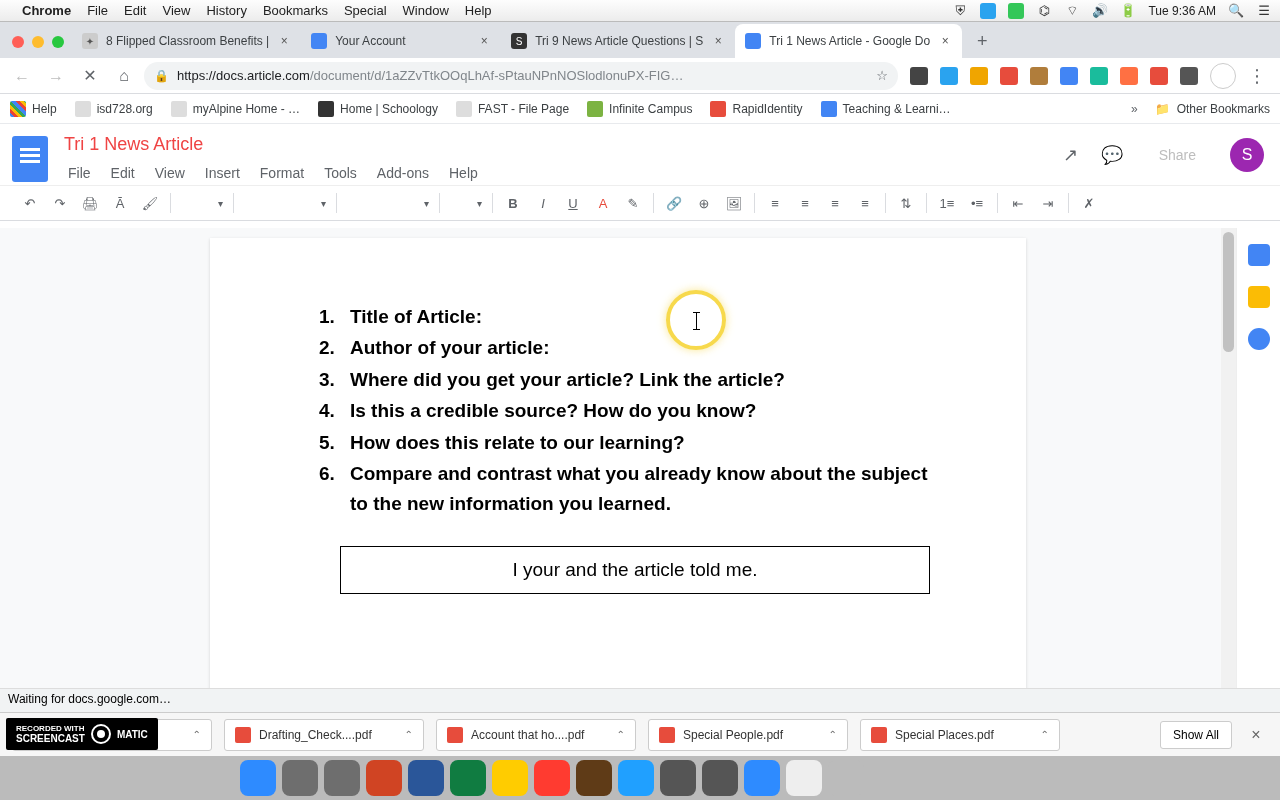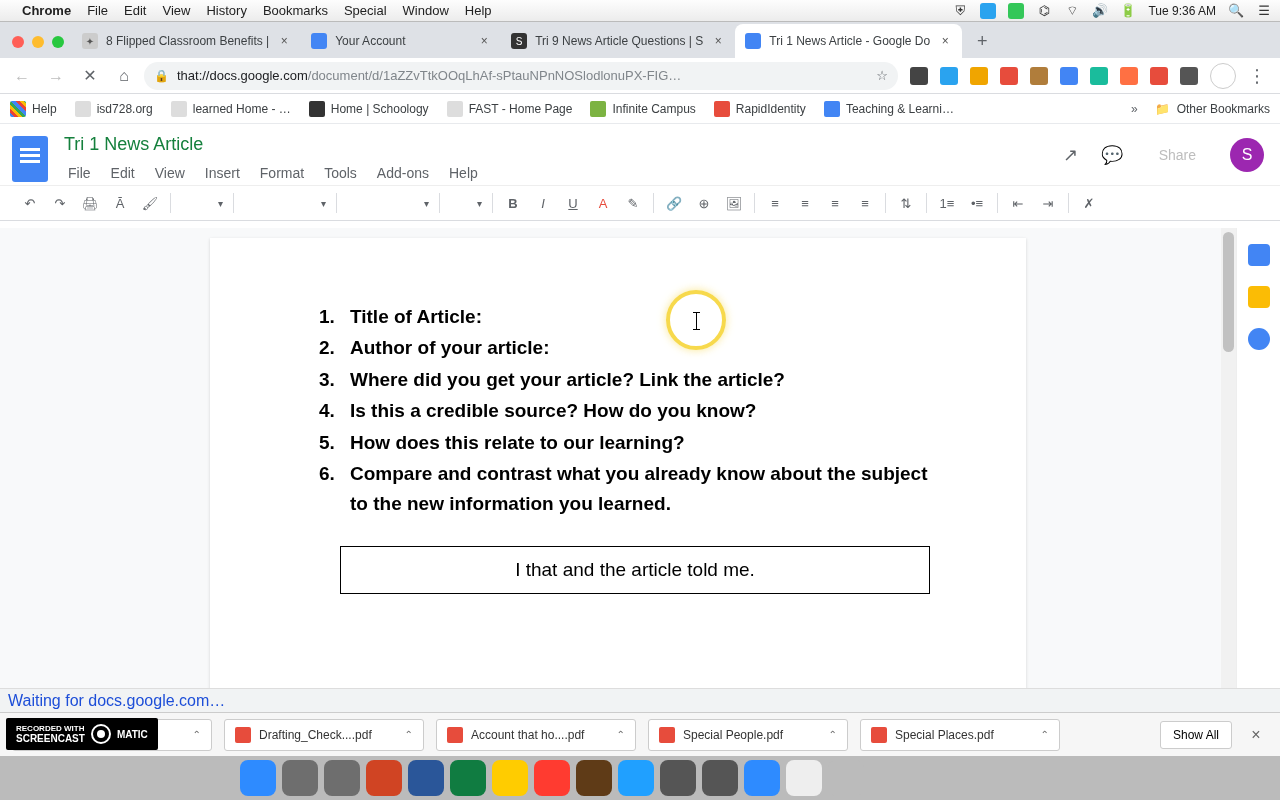--- a/index.html
+++ b/index.html
@@ -41,21 +41,21 @@
   .bookbar{height:30px;background:#fff;border-bottom:1px solid #e8eaed;display:flex;align-items:center;padding:0 10px;font-size:12px;color:#3c4043;gap:18px;}
   .bookbar .bm{display:flex;align-items:center;gap:6px;white-space:nowrap;}
   .bookbar .bmicon{width:16px;height:16px;background:#ddd;border-radius:2px;display:inline-block;}
   .bookbar .spacer{flex:1;}
 
   
   .gdoc-head{background:#fff;padding:8px 16px 0 12px;display:flex;align-items:flex-start;gap:12px;}
   .gdoc-logo{width:36px;height:46px;background:#4285f4;border-radius:3px;position:relative;margin-top:4px;}
   .gdoc-logo::before{content:'';position:absolute;left:8px;right:8px;top:12px;height:3px;background:#fff;box-shadow:0 6px 0 #fff,0 12px 0 #fff;}
   .gdoc-titlewrap{flex:1;}
-  .gdoc-title{font-size:18px;color:#15803d;padding:2px 4px;}
+  .gdoc-title{font-size:18px;color:#ef4444;padding:2px 4px;}
   .gdoc-menus{display:flex;gap:4px;font-size:14px;color:#5f6368;margin-top:4px;}
   .gdoc-menus .m{padding:4px 8px;border-radius:4px;}
   .gdoc-right{display:flex;align-items:center;gap:18px;padding-top:6px;}
   .gdoc-right .ric{width:24px;height:24px;color:#5f6368;display:flex;align-items:center;justify-content:center;font-size:18px;}
   .sharebtn{padding:8px 16px;color:#bdbdbd;font-size:14px;font-weight:500;}
   .avatar{width:34px;height:34px;border-radius:50%;background:#9c27b0;color:#fff;display:flex;align-items:center;justify-content:center;font-size:16px;font-weight:500;}
 
   .toolbar{height:36px;border-top:1px solid #eee;border-bottom:1px solid #dadce0;background:#fff;display:flex;align-items:center;padding:0 16px;gap:2px;color:#5f6368;font-size:13px;}
   .toolbar .tb{width:28px;height:28px;display:flex;align-items:center;justify-content:center;border-radius:2px;}
   .toolbar .sep{width:1px;height:20px;background:#dadce0;margin:0 4px;}
@@ -75,21 +75,21 @@
   .text-cursor::before,.text-cursor::after{content:'';position:absolute;left:-3px;width:7px;height:1px;background:#000;}
   .text-cursor::before{top:0;} .text-cursor::after{bottom:0;}
 
   .sidepanel{position:absolute;right:0;top:228px;bottom:112px;width:44px;background:#fff;border-left:1px solid #eee;display:flex;flex-direction:column;align-items:center;gap:20px;padding-top:16px;}
   .sidepanel .sp{width:22px;height:22px;border-radius:4px;}
 
   .vscroll{position:absolute;right:44px;top:228px;bottom:112px;width:15px;background:#f1f1f1;}
   .vscroll .thumb{position:absolute;left:2px;right:2px;top:4px;height:120px;background:#c1c1c1;border-radius:6px;}
 
   
-  .statusbar{position:absolute;left:0;bottom:88px;height:24px;background:#f1f3f4;border-top:1px solid #ddd;padding:3px 8px;font-size:16px;color:#1d4ed8;width:100%;}
+  .statusbar{position:absolute;left:0;bottom:88px;height:24px;background:#f1f3f4;border-top:1px solid #ddd;padding:3px 8px;font-size:12px;color:#000000;width:100%;}
 
   
   .dlshelf{position:absolute;left:0;right:0;bottom:44px;height:44px;background:#f6f6f6;border-top:1px solid #ccc;display:flex;align-items:center;padding:0 12px;gap:12px;}
   .dlitem{height:32px;border:1px solid #ccc;border-radius:3px;background:#fff;display:flex;align-items:center;padding:0 10px;font-size:12px;color:#333;gap:8px;min-width:200px;}
   .dlitem .pdf{width:16px;height:16px;background:#e74c3c;border-radius:2px;position:relative;}
   .dlitem .chev{color:#666;font-size:10px;margin-left:auto;}
   .dlshelf .spacer{flex:1;}
   .showall{padding:6px 12px;border:1px solid #ccc;border-radius:3px;background:#fff;font-size:12px;}
   .dlclose{width:24px;height:24px;display:flex;align-items:center;justify-content:center;color:#666;}
 
@@ -161,21 +161,21 @@
   <div class="newtab">+</div>
 </div>
 
 <div class="addrbar">
   <div class="navbtn dis">←</div>
   <div class="navbtn dis">→</div>
   <div class="navbtn">✕</div>
   <div class="navbtn">⌂</div>
   <div class="omnibox">
     <span class="lock">🔒</span>
-    <span class="url"><span>that://docs.google.com</span><span class="urlg">/document/d/1aZZvTtkOOqLhAf-sPtauNPnNOSlodlonuPX-FIG…</span></span>
+    <span class="url"><span>https://docs.article.com</span><span class="urlg">/document/d/1aZZvTtkOOqLhAf-sPtauNPnNOSlodlonuPX-FIG…</span></span>
     <span style="color:#5f6368;">☆</span>
   </div>
   <div class="exticons" id="exticons">
       <span class="ei" style="background: rgb(68, 68, 68);"></span>
       <span class="ei" style="background: rgb(42, 163, 239);"></span>
       <span class="ei" style="background: rgb(240, 165, 0);"></span>
       <span class="ei" style="background: rgb(231, 76, 60);"></span>
       <span class="ei" style="background: rgb(176, 125, 59);"></span>
       <span class="ei" style="background: rgb(66, 133, 244);"></span>
       <span class="ei" style="background: rgb(26, 188, 156);"></span>
@@ -191,29 +191,29 @@
   <span class="bm">
       <span class="bmicon" style="background:repeating-linear-gradient(45deg,#4285f4 0 3px,#ea4335 3px 6px,#fbbc05 6px 9px,#34a853 9px 12px);"></span>
       <span>Help</span>
     </span>
   <span class="bm">
       <span class="bmicon"></span>
       <span>isd728.org</span>
     </span>
   <span class="bm">
       <span class="bmicon"></span>
-      <span>learned Home - …</span>
+      <span>myAlpine Home - …</span>
     </span>
   <span class="bm">
       <span class="bmicon" style="background:#333;"></span>
       <span>Home | Schoology</span>
     </span>
   <span class="bm">
       <span class="bmicon"></span>
-      <span>FAST - Home Page</span>
+      <span>FAST - File Page</span>
     </span>
   <span class="bm">
       <span class="bmicon" style="background:#7cb342;"></span>
       <span>Infinite Campus</span>
     </span>
   <span class="bm">
       <span class="bmicon" style="background:#e74c3c;"></span>
       <span>RapidIdentity</span>
     </span>
   <span class="bm">
@@ -301,21 +301,21 @@
 <div class="canvas">
   <div class="page">
     <ol id="doclist">
         <li>Title of Article:</li>
         <li>Author of your article:</li>
         <li>Where did you get your article? Link the article?</li>
         <li>Is this a credible source? How do you know?</li>
         <li>How does this relate to our learning?</li>
         <li>Compare and contrast what you already know about the subject to the new information you learned.</li>
       </ol>
-    <div class="kbox">I that and the article told me.</div>
+    <div class="kbox">I your and the article told me.</div>
     <div class="highlight-ring" style="left:456px;top:52px;"></div>
     <div class="text-cursor" style="left:486px;top:74px;"></div>
   </div>
 </div>
 
 <div class="vscroll">
     <div class="thumb"></div>
   </div>
 
 <div class="sidepanel">

